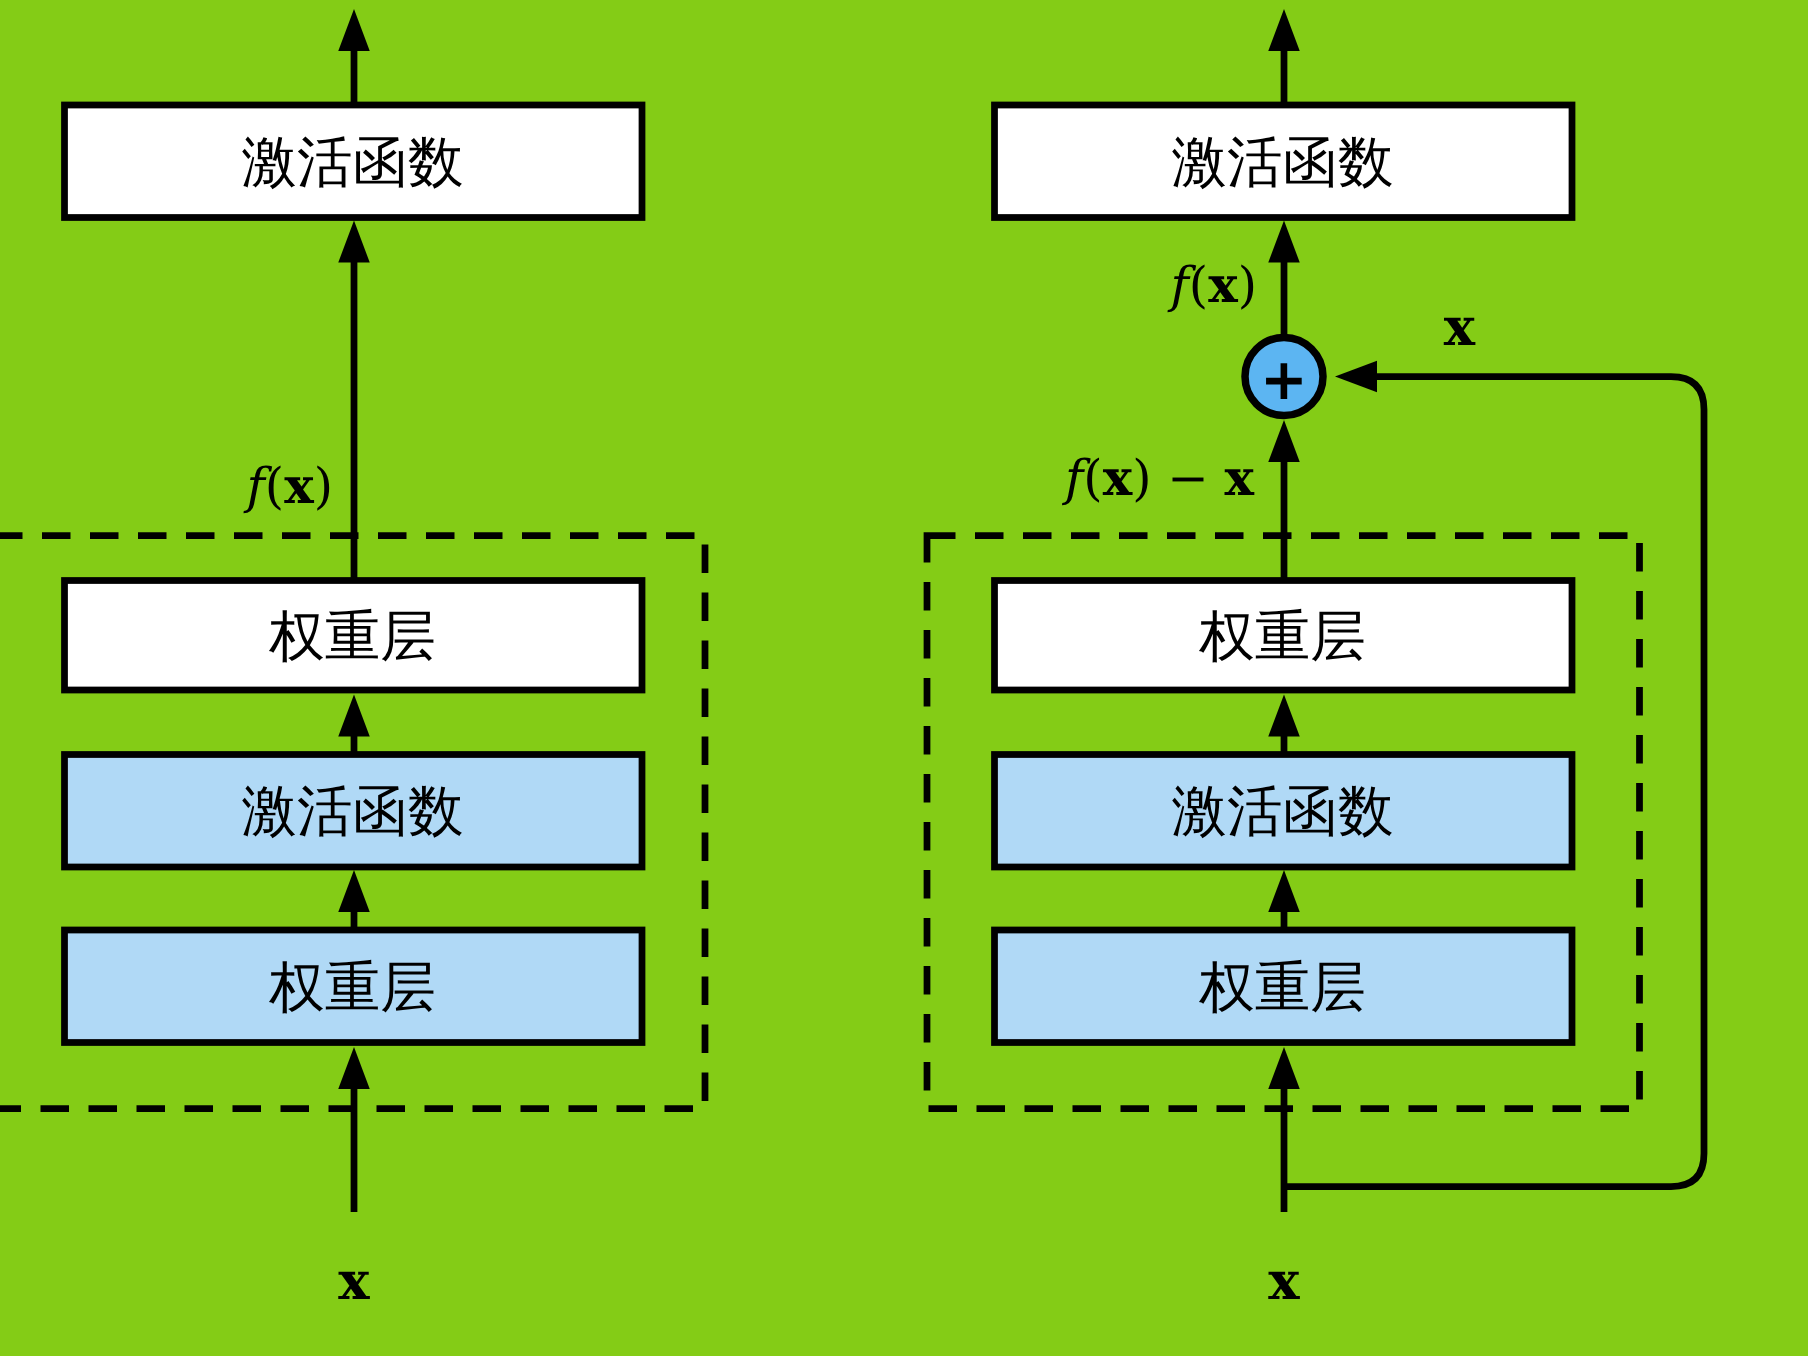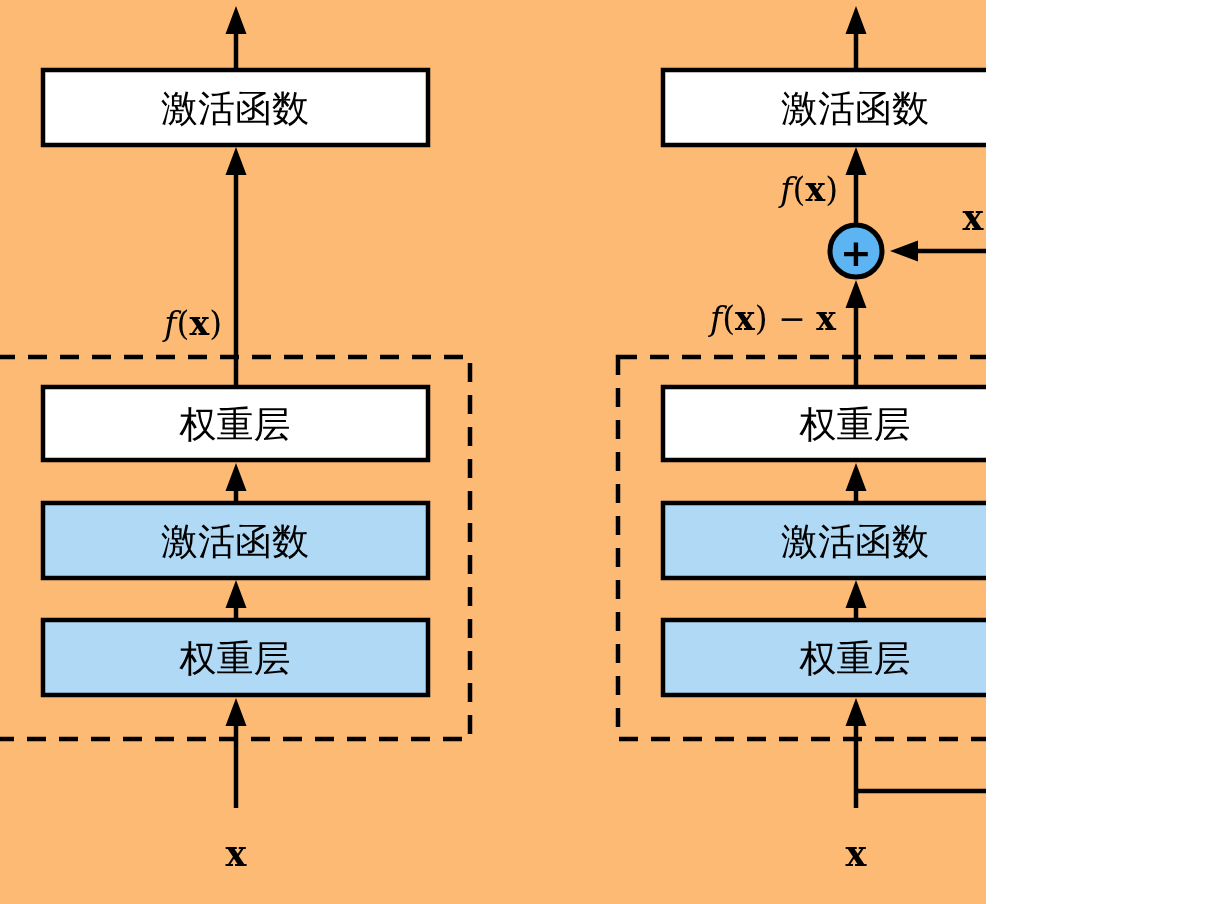--- a/index.html
+++ b/index.html
@@ -3,23 +3,23 @@
 <meta charset="utf-8">
 <style>
   html, body {
     margin: 0;
     padding: 0;
     background: #ffffff;
     font-family: "Liberation Sans", sans-serif;
   }
   .canvas {
     position: relative;
-    width: 986px;
+    width: 1205px;
     height: 904px;
-    background: #fdba74;
+    background: #84cc16;
     overflow: hidden;
   }
   svg { display: block; }
   .cjk-label {
     font-family: "Liberation Sans", sans-serif;
     font-size: 37px;
     fill: #000000;
   }
   .math-label {
     font-family: "DejaVu Serif", serif;

